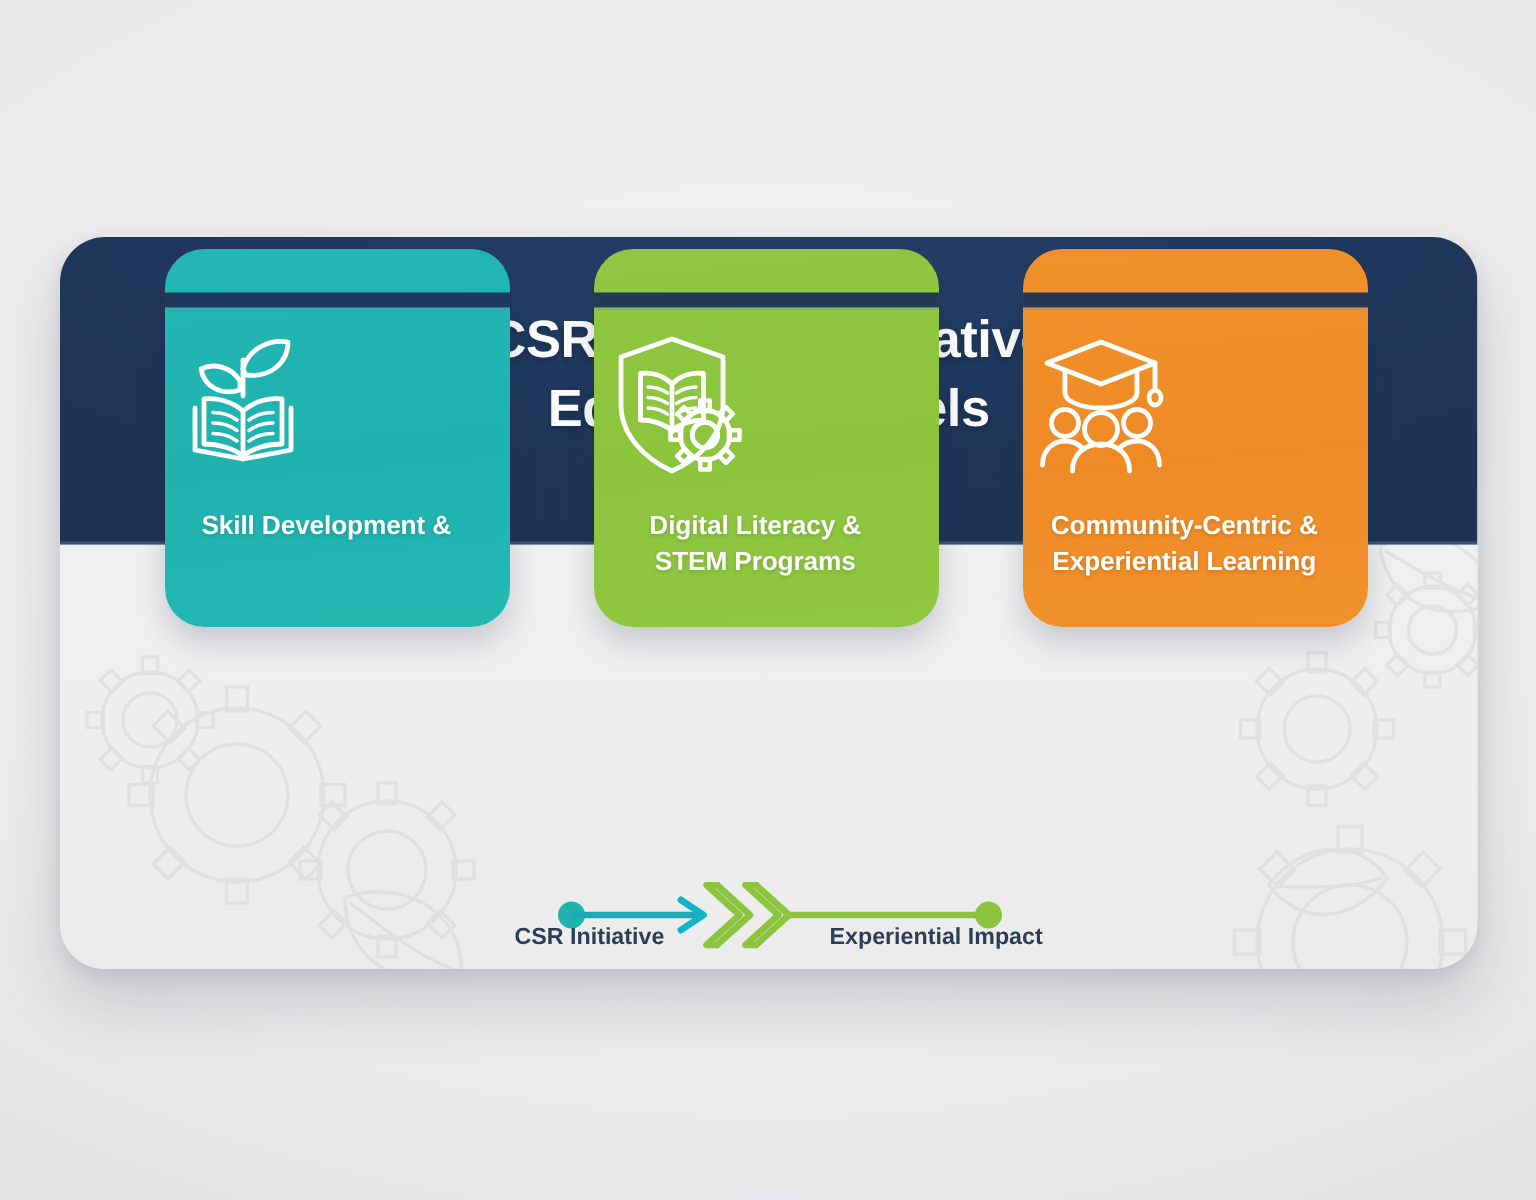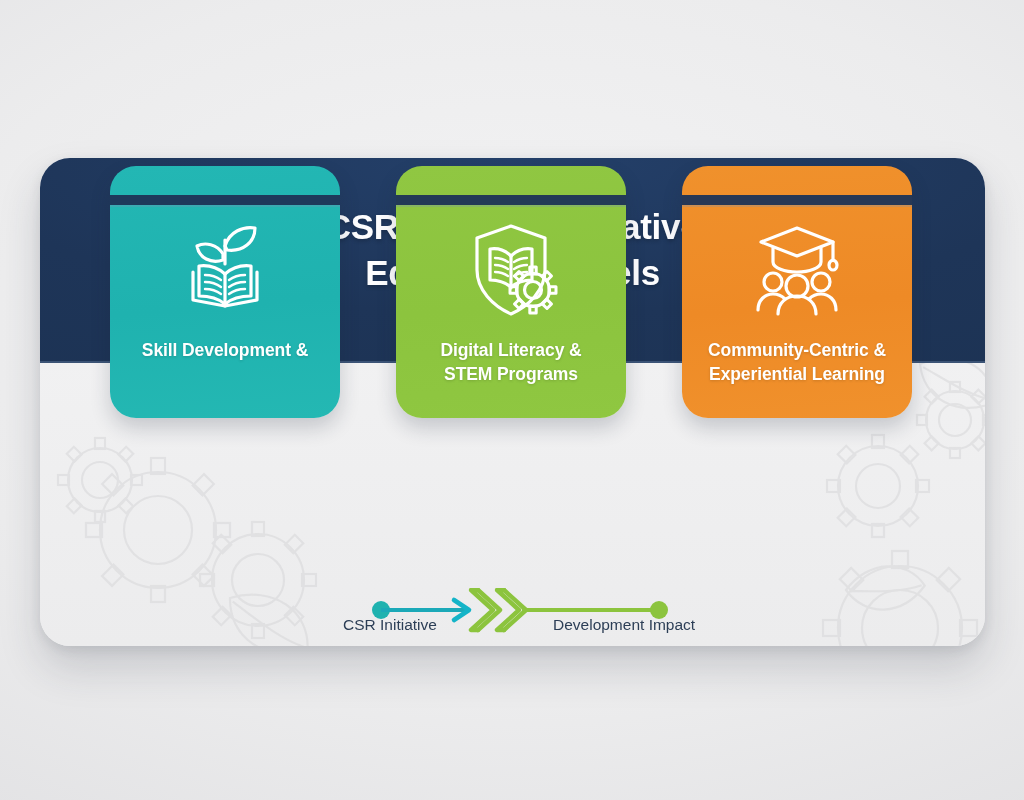--- a/index.html
+++ b/index.html
@@ -78,21 +78,20 @@
     left:0; top:0; width:100%; height:100%;
   }
 
   .card {
     position:absolute;
     top:8px;               
     width:230px; height:252px;
     border-radius:26px;
     display:flex;
     flex-direction:column;
-    align-items:center;
     box-shadow:0 10px 20px rgba(30,40,60,.20);
   }
   .card.c1 { left:70px;  top:8px;  background:linear-gradient(175deg,#23b7b4 0%, #1fb2af 55%, #24b8b3 100%); }
   .card.c2 { left:356px; top:8px;  background:linear-gradient(175deg,#90c742 0%, #8cc43e 55%, #8fc741 100%); }
   .card.c3 { left:642px; top:8px;  background:linear-gradient(175deg,#f0912c 0%, #ee8a26 55%, #f0912c 100%); }
 
   
   .card .stripe {
     position:absolute;
     left:0; top:29px;
@@ -131,21 +130,21 @@
     left:330px; top:430px;
     width:300px; height:58px;
   }
   .flow svg { position:absolute; left:0; top:0; }
 
   .flow-label {
     position:absolute;
     top:458px;
     font-size:15.5px;
     color:#2c3e56;
-    font-weight:normal;
+    font-weight:bold;
     white-space:nowrap;
   }
   .flow-label.left  { left:303px; }
   .flow-label.right { left:513px; }
 </style>
 </head>
 <body>
 
 <div id="stage">
 
@@ -394,16 +393,16 @@
           <path d="M134,2 L156,22 L134,42"></path>
           <path d="M134,2 L127,2 L149,22 L127,42 L134,42"></path>
         </g>
 
         <path d="M152,22 L289,22" stroke="#8cc43e" stroke-width="4.2"></path>
         <circle cx="289" cy="22" r="9" fill="#8cc43e"></circle>
       </svg>
     </div>
 
     <div class="flow-label left">CSR Initiative</div>
-    <div class="flow-label right">Development Impact</div>
+    <div class="flow-label right">Experiential Impact</div>
 
   </div>
 </div>
 
 </body></html>

